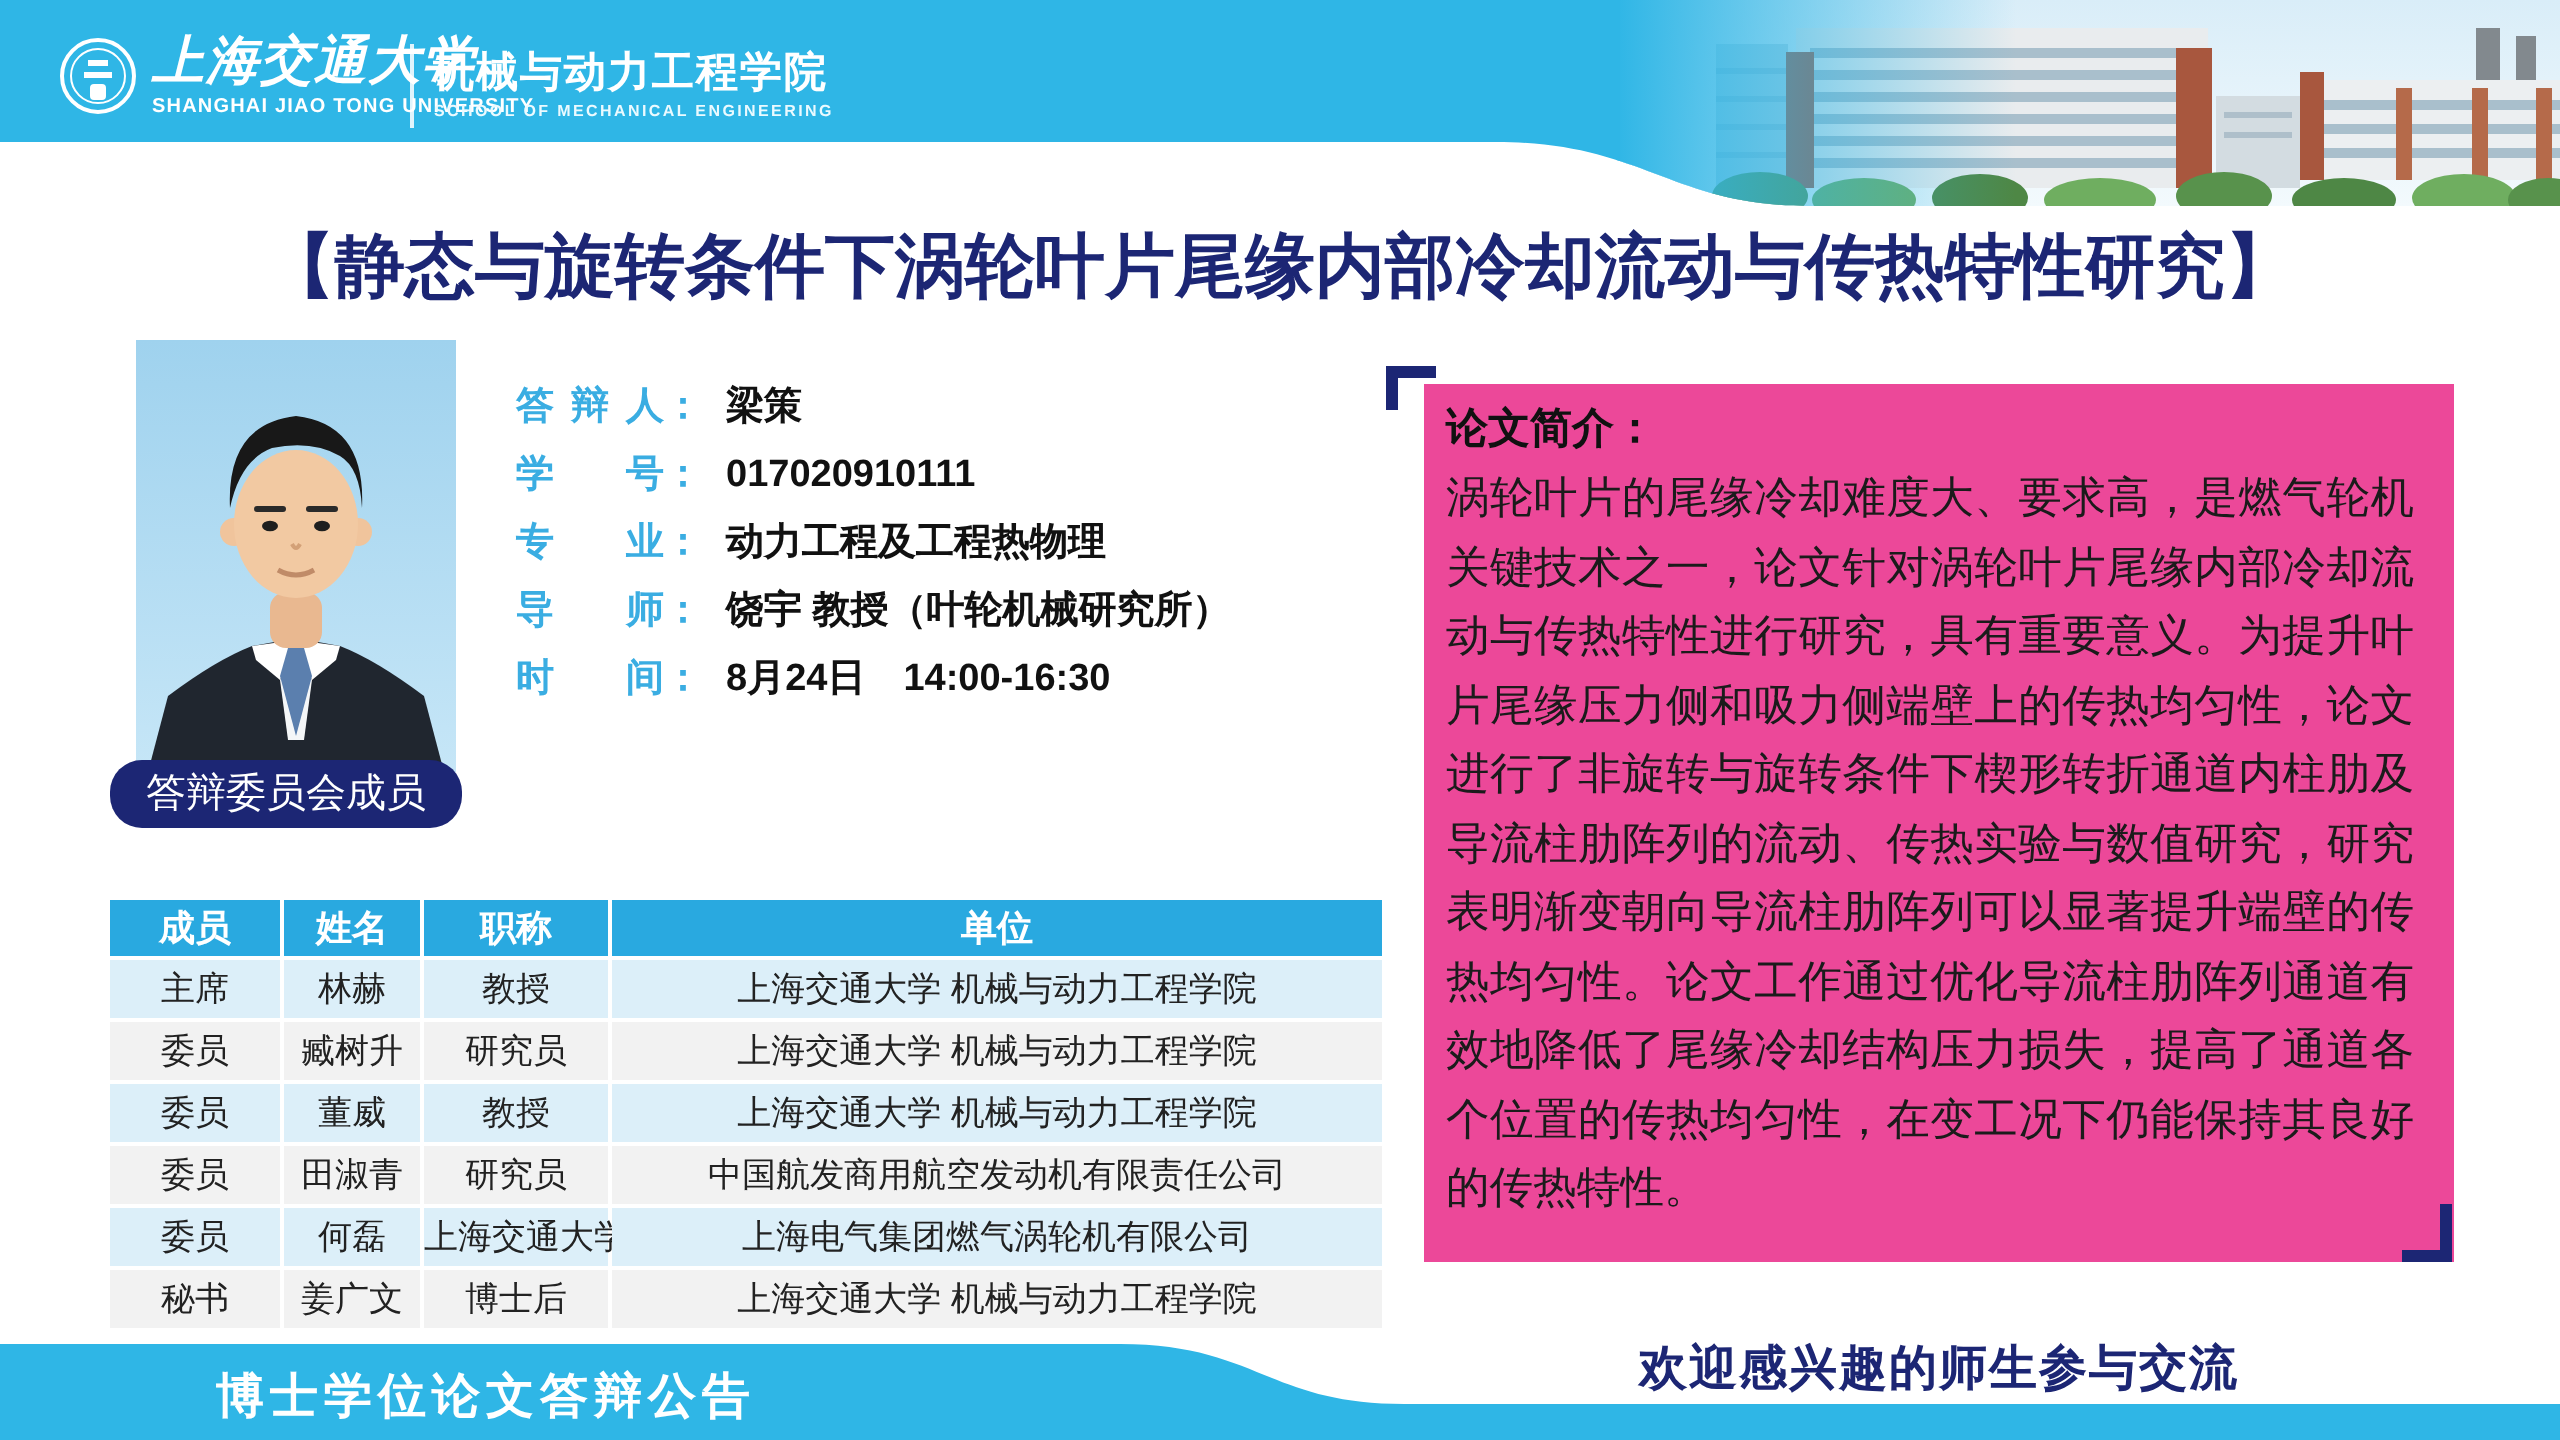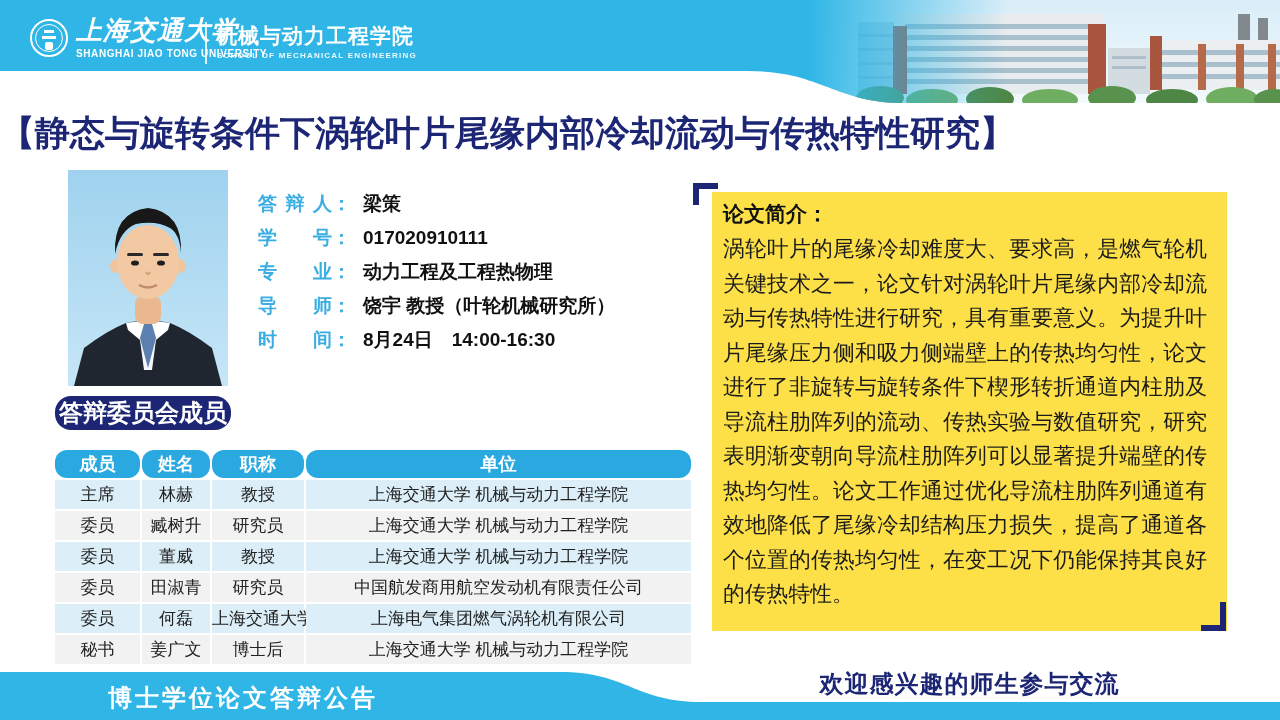--- a/index.html
+++ b/index.html
@@ -23,52 +23,52 @@
   .univ-en { position:absolute; left:76px; top:48px; color:#fff; font-size:10px;
              font-weight:bold; letter-spacing:0.6px; white-space:nowrap; }
   .hdr-divider { position:absolute; left:205px; top:22px; width:2px; height:42px;
                  background:rgba(255,255,255,.85); }
   .school-cn { position:absolute; left:216px; top:22px; color:#fff; font-size:21px;
                font-weight:bold; letter-spacing:1px; white-space:nowrap; }
   .school-en { position:absolute; left:217px; top:51px; color:#eafaff; font-size:8px;
                font-weight:bold; letter-spacing:1.2px; white-space:nowrap; }
 
   
-  .main-title { position:absolute; left:0; top:110px; width:1280px; text-align:left;
+  .main-title { position:absolute; left:0; top:110px; width:1280px; text-align:center;
                 font-size:35px; font-weight:bold; color:#1c2674; letter-spacing:0px;
                 white-space:nowrap; }
 
   
   .photo { position:absolute; left:68px; top:170px; width:160px; height:216px; }
 
   
   .info { position:absolute; left:258px; top:187px; }
   .info-row { height:34px; line-height:34px; white-space:nowrap; font-size:19px; }
   .ilabel { display:inline-block; width:74px; color:#3aade2; font-weight:bold;
             text-align:justify; text-align-last:justify; vertical-align:top; }
   .icolon { display:inline-block; color:#3aade2; font-weight:bold; }
   .ivalue { display:inline-block; margin-left:12px; color:#111; font-weight:bold; }
 
   
-  .badge { position:absolute; left:55px; top:396px; width:176px; height:34px;
-           background:#1c2674; border-radius:16px; color:#fff; font-size:24px;
-           font-weight:bold; text-align:center; line-height:34px; }
+  .badge { position:absolute; left:55px; top:380px; width:176px; height:34px;
+           background:#1c2674; border-radius:16px; color:#fff; font-size:20px;
+           font-weight:normal; text-align:center; line-height:34px; }
   .ctable { position:absolute; left:55px; top:450px; width:636px;
             display:grid; grid-template-columns:85px 68px 92px 1fr;
             gap:2px; background:#fff; }
   .ctable .hc { background:#29a9e0; color:#fff; font-weight:bold; font-size:18px;
-                height:28px; line-height:28px; text-align:center;border-radius:12px; }
+                height:28px; line-height:28px; text-align:center; }
   .ctable .bc { font-size:17px; color:#222; height:29px; line-height:29px;
                 text-align:center; white-space:nowrap; }
   .ctable .rb { background:#dcEFF9; background:#dceff9; }
   .ctable .rg { background:#f2f2f2; }
 
   
   .panel { position:absolute; left:712px; top:192px; width:515px; height:439px;
-           background:#fde047; }
+           background:#ec4899; }
   .bracket-tl { position:absolute; left:-19px; top:-9px; width:25px; height:22px;
                 border-left:6px solid #1c2674; border-top:6px solid #1c2674; }
   .bracket-br { position:absolute; right:1px; bottom:0px; width:25px; height:29px;
                 border-right:6px solid #1c2674; border-bottom:6px solid #1c2674; }
   .abs-label { position:absolute; left:11px; top:8px; font-size:21px; font-weight:bold;
                color:#111; }
   .abs-text { position:absolute; left:11px; top:40px; width:484px; font-size:21.8px;
               line-height:34.5px; color:#1b1b1b; text-align:justify; }
   .welcome { position:absolute; left:712px; top:645px; width:515px; text-align:center;
              font-size:24px; font-weight:bold; color:#1c2674; letter-spacing:1px;margin-top:23px; }

